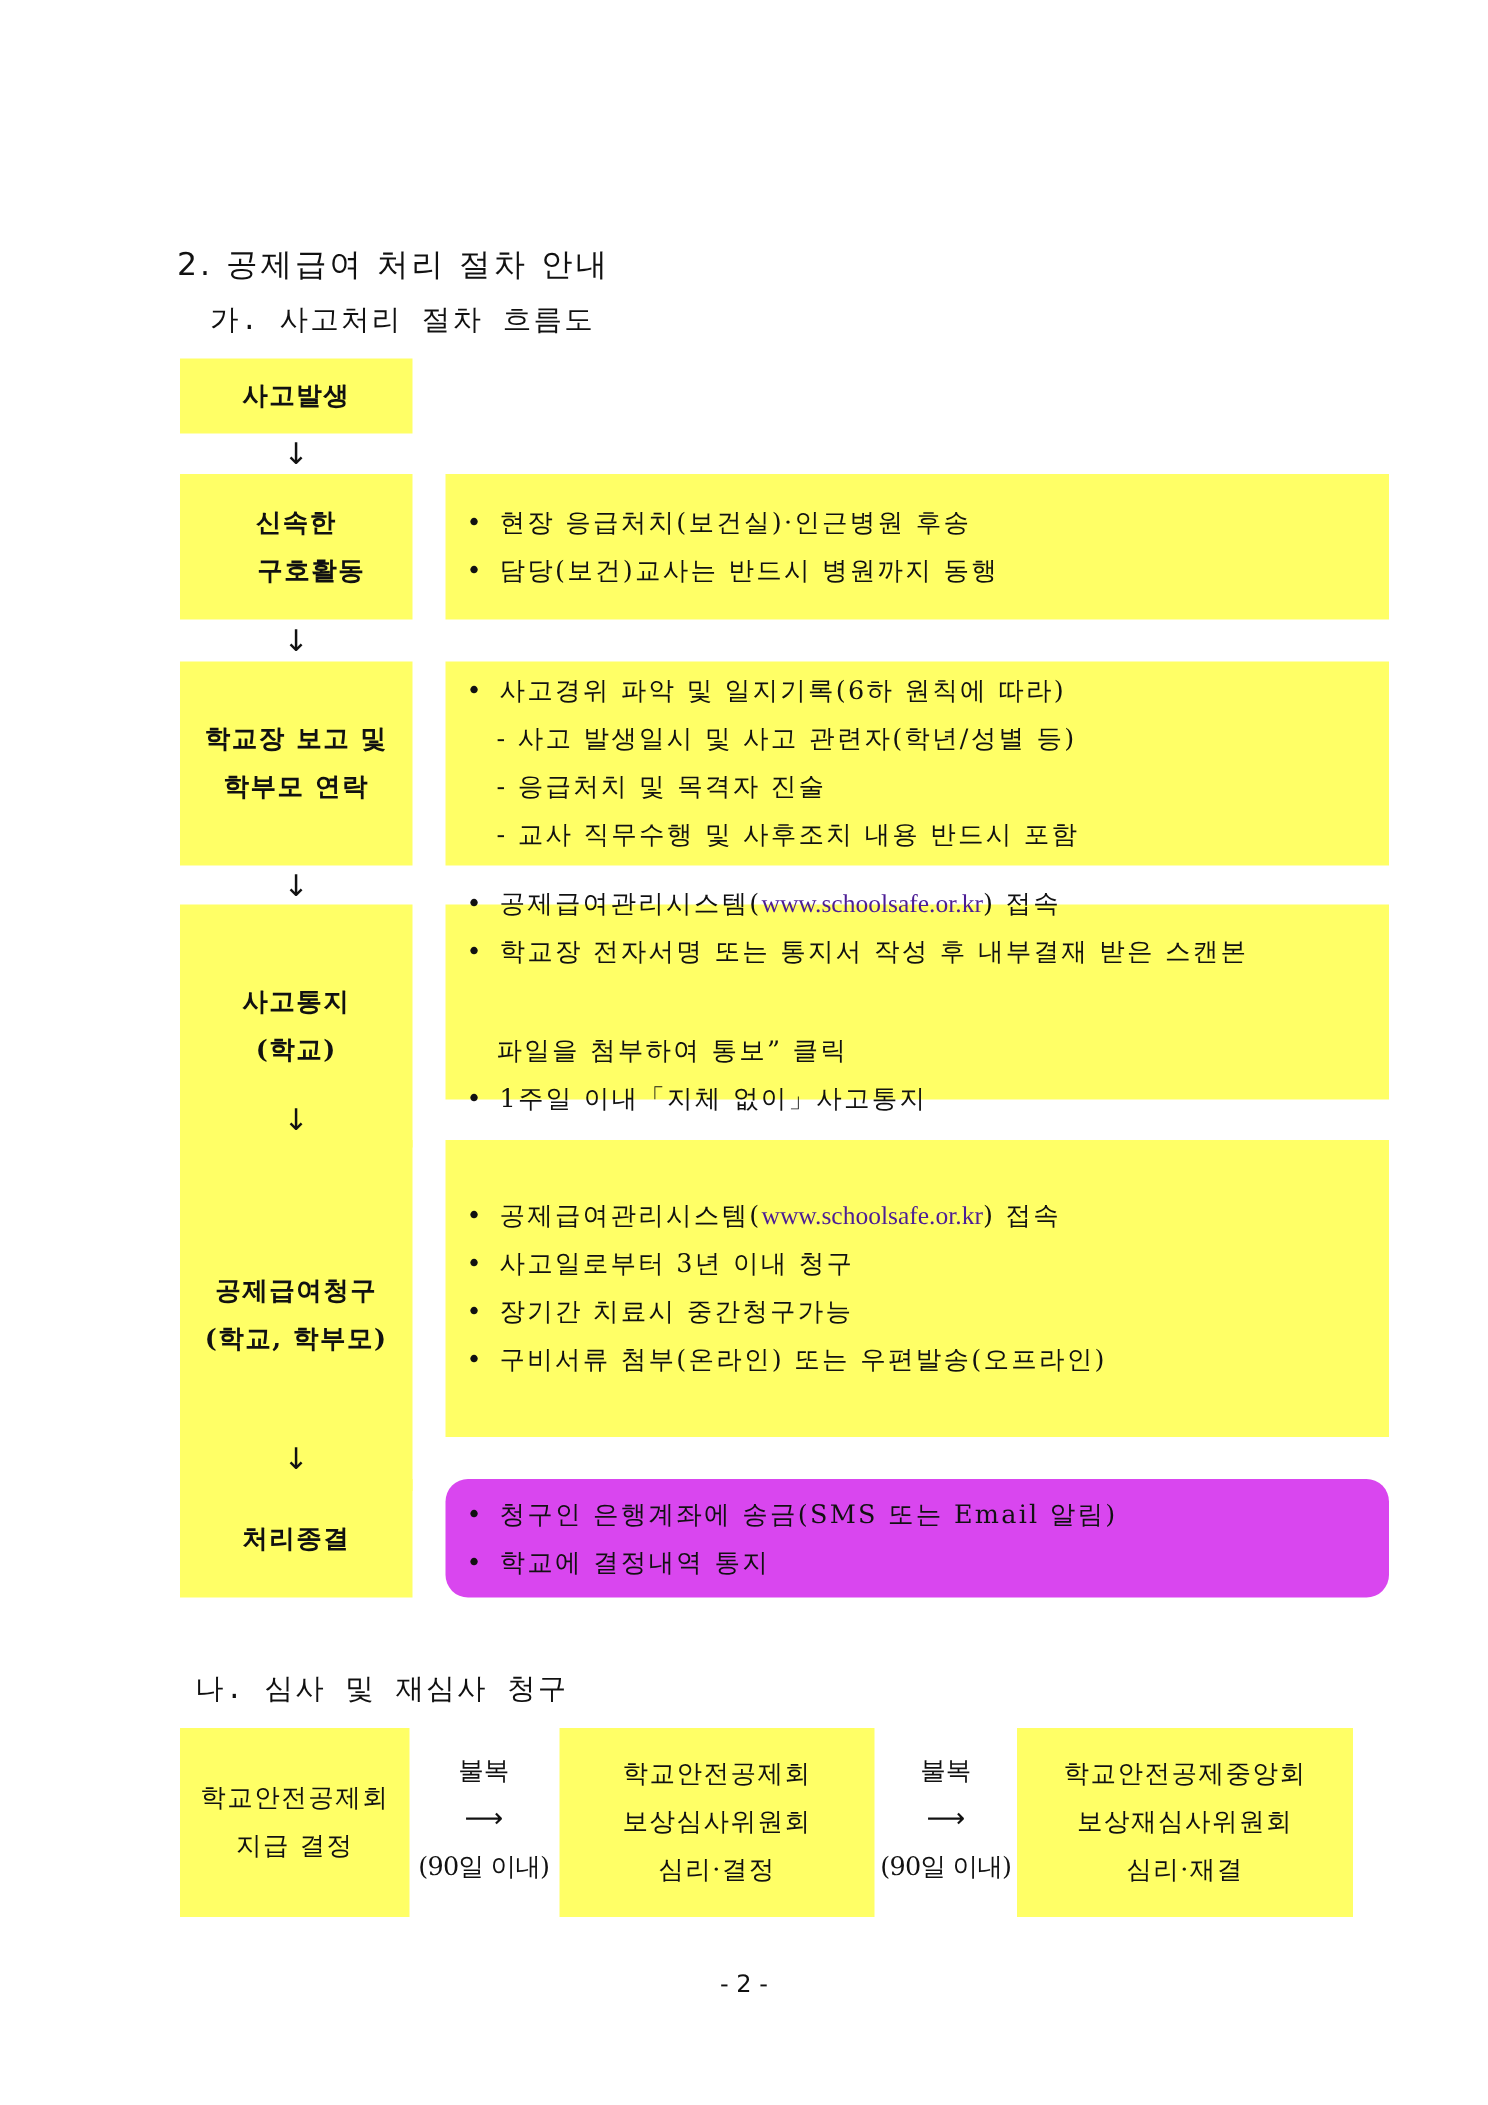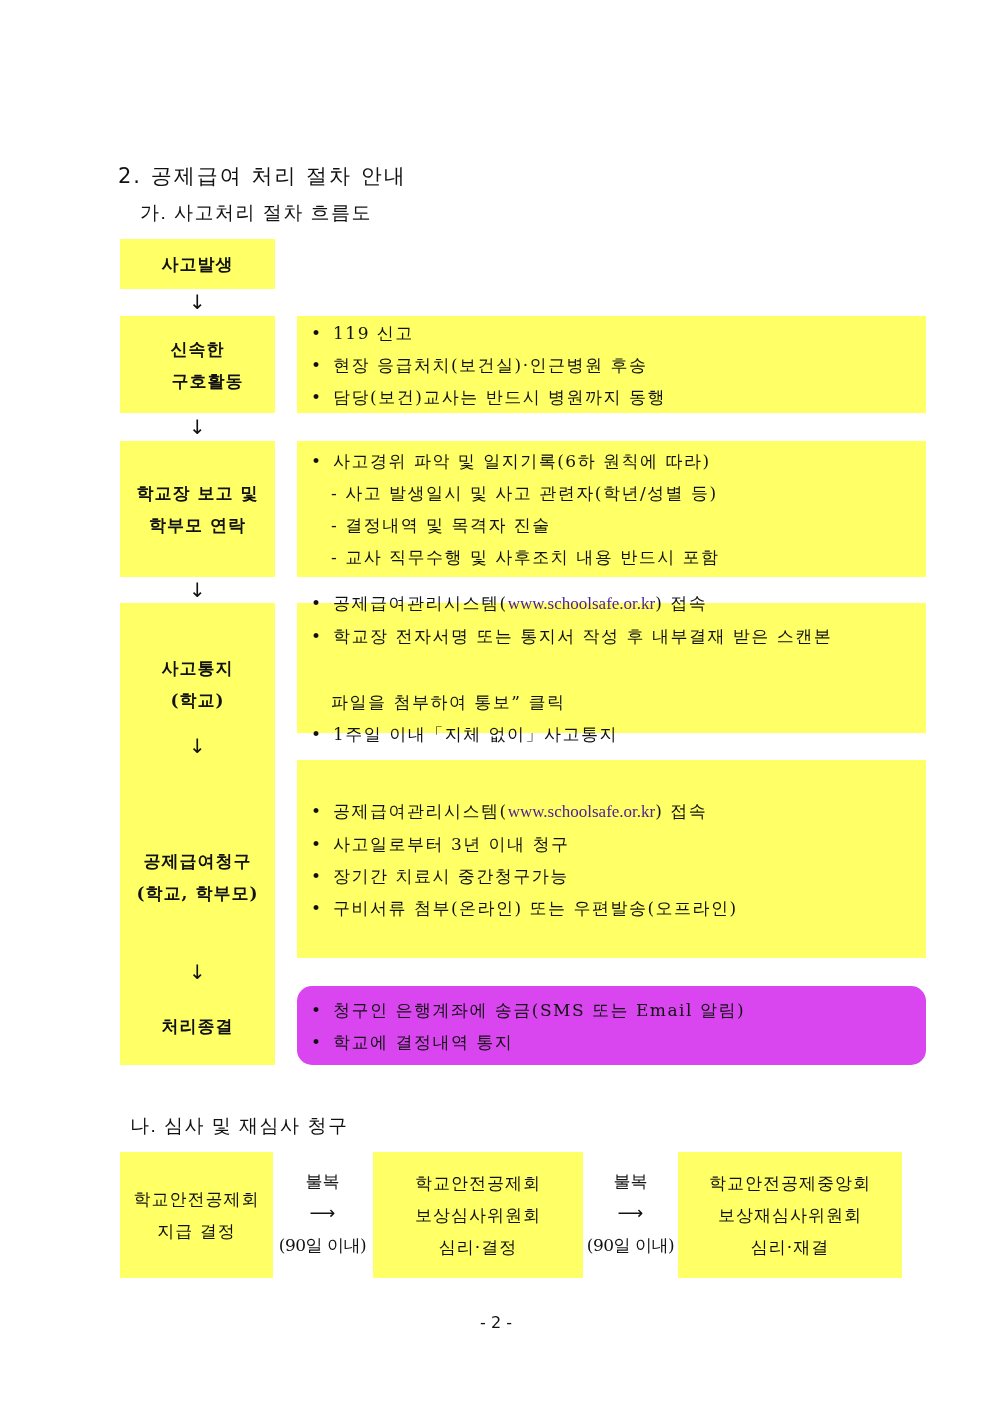--- a/index.html
+++ b/index.html
@@ -3,21 +3,21 @@
   <meta charset="utf-8">
   <style>
     html, body { margin: 0; padding: 0; background: #ffffff; }
     body {
       width: 992px; height: 1403px; position: relative; overflow: hidden;
       font-family: "DejaVu Serif", "Liberation Serif", serif;
       color: #111;
     }
     .abs { position: absolute; }
     .h2 { left: 118px; top: 162px; font-family: "DejaVu Sans", sans-serif; font-size: 21px; letter-spacing: 2px; }
-    .h3 { left: 140px; top: 200px; font-family: Liberation Sans, sans-serif; font-size: 19px; letter-spacing: 1.5px; }
+    .h3 { left: 140px; top: 200px; font-family: Liberation Mono, monospace; font-size: 19px; letter-spacing: 1.5px; }
     .box { position: absolute; background: #ffff66; }
     .box.bright { background: #d946ef; border-radius: 15px; }
     .lbox {
       left: 120px; width: 155px;
       display: flex; flex-direction: column; align-items: center; justify-content: center;
       font-weight: bold; font-size: 17px; line-height: 32px; text-align: center; letter-spacing: 1px;
     }
     .rbox {
       left: 297px; width: 629px;
       display: flex; flex-direction: column; justify-content: center;
@@ -48,34 +48,33 @@
 <div class="box lbox" style="top:239px;height:50px;">
   <span>사고발생</span>
 </div>
 <div class="arrow" style="top:292px;">↓</div>
 
 <div class="box lbox" style="top:316px;height:97px;">
   <span>신속한</span>
   <span style="padding-left:20px;">구호활동</span>
 </div>
 <div class="box rbox" style="top:316px;height:97px;">
-  <div class="line bullet">119 신고</div>
   <div class="line bullet">현장 응급처치(보건실)·인근병원 후송</div>
   <div class="line bullet">담당(보건)교사는 반드시 병원까지 동행</div>
 </div>
 <div class="arrow" style="top:417px;">↓</div>
 
 <div class="box lbox" style="top:441px;height:136px;">
   <span>학교장 보고 및</span>
   <span>학부모 연락</span>
 </div>
 <div class="box rbox" style="top:441px;height:136px;">
   <div class="line bullet">사고경위 파악 및 일지기록(6하 원칙에 따라)</div>
   <div class="line sub">- 사고 발생일시 및 사고 관련자(학년/성별 등)</div>
-  <div class="line sub">- 결정내역 및 목격자 진술</div>
+  <div class="line sub">- 응급처치 및 목격자 진술</div>
   <div class="line sub">- 교사 직무수행 및 사후조치 내용 반드시 포함</div>
 </div>
 <div class="arrow" style="top:580px;">↓</div>
 
 <div class="box lbox" style="top:603px;height:162px;">
   <span>사고통지</span>
   <span>(학교)</span>
 </div>
 <div class="box rbox" style="top:603px;height:130px;">
   <div class="line bullet"><span>공제급여관리시스템(</span><span class="url">www.schoolsafe.or.kr</span><span>) 접속</span></div>

